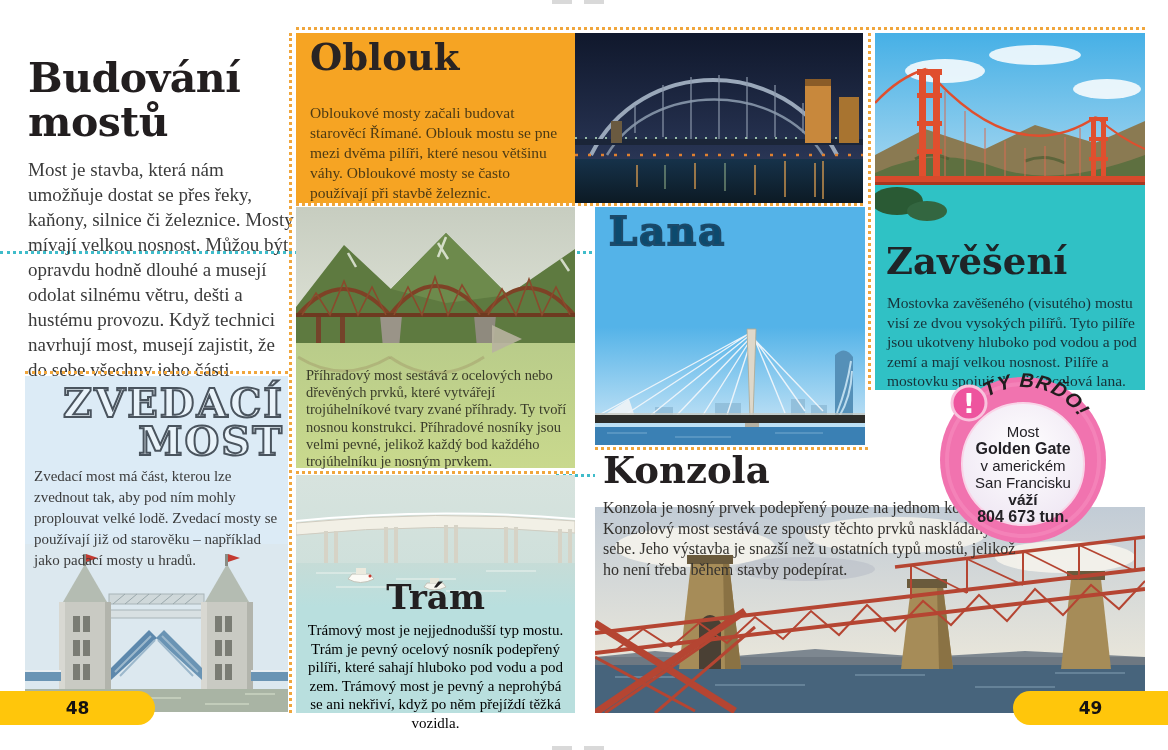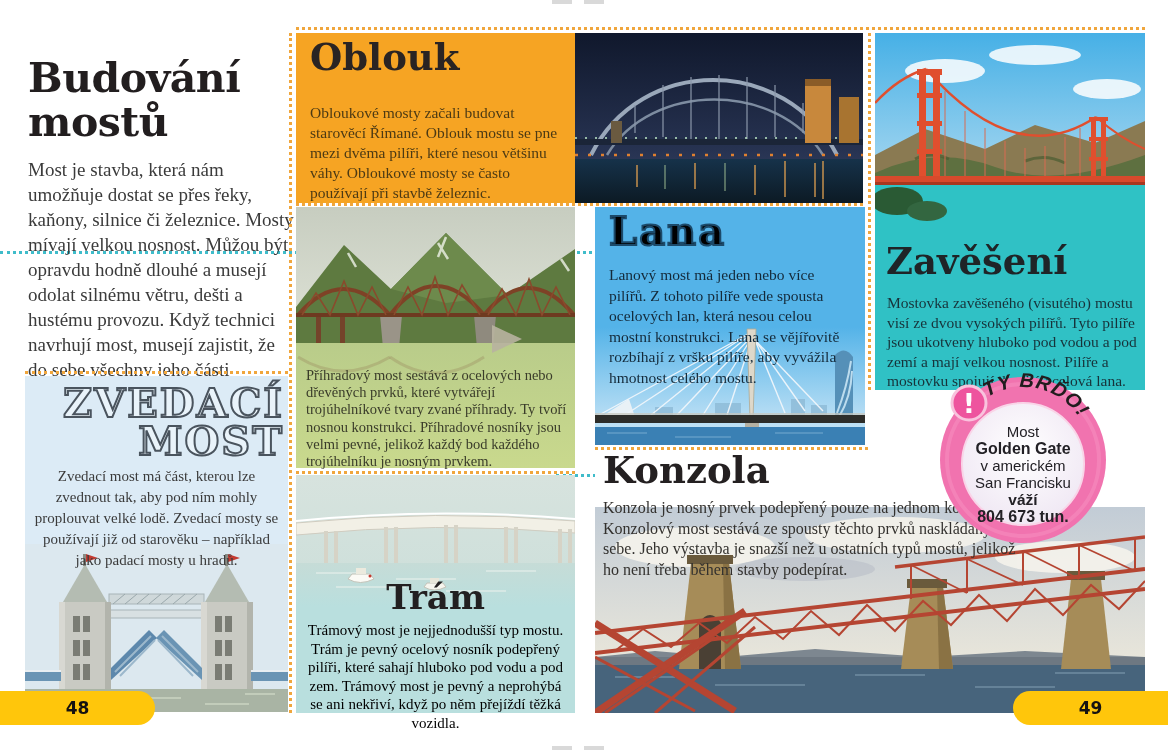--- a/index.html
+++ b/index.html
@@ -14,21 +14,21 @@
   .page-title{position:absolute;left:28px;top:30px;width:265px;z-index:1;
     font-family:"DejaVu Serif",serif;font-weight:bold;font-size:41px;line-height:1.06;
     color:#221e1f;letter-spacing:-0.5px;}
   .intro-text{position:absolute;left:28px;top:138px;width:268px;z-index:1;
     font-size:19px;line-height:25px;color:#3b3b3b;}
   .zvedaci-box{position:absolute;left:25px;top:376px;width:263px;height:336px;
     background:#dcebf6;z-index:1;}
   .outline-head{font-family:"DejaVu Serif",serif;font-weight:bold;text-align:right;}
   .zvedaci-head{margin:8px 4px 0;font-size:40px;line-height:0.95;letter-spacing:2px;
     color:#e9f3fa;-webkit-text-stroke:2px #4a545e;}
-  .zvedaci-text{position:relative;z-index:2;margin:6px 9px 0;text-align:center;
+  .zvedaci-text{position:relative;z-index:2;margin:6px 9px 0;text-align:left;
     font-size:15px;line-height:21px;color:#3b3b3b;}
   .zvedaci-photo{position:absolute;left:0;bottom:0;width:263px;height:168px;}
   .pill{position:absolute;top:691px;width:155px;height:34px;background:#ffc60b;
     display:flex;align-items:center;justify-content:center;z-index:5;
     font-family:"DejaVu Sans",sans-serif;font-weight:bold;font-size:17px;color:#151211;}
   .pill-left{left:0;border-radius:0 17px 17px 0;}
   .pill-right{left:1013px;border-radius:17px 0 0 17px;}
   
   .oblouk-box{position:absolute;left:296px;top:33px;width:279px;height:170px;
     background:#f6a423;z-index:1;}
@@ -49,21 +49,21 @@
     background:#b9dfde;z-index:1;}
   .tram-photo{position:absolute;left:0;top:0;width:279px;height:132px;}
   .tram-head{position:absolute;left:0;top:102px;width:279px;text-align:center;z-index:2;
     font-family:"DejaVu Serif",serif;font-weight:bold;font-size:34px;color:#232021;}
   .tram-text{position:absolute;left:9px;top:146px;width:261px;text-align:center;z-index:2;
     font-size:15px;line-height:18.6px;color:#000000;}
   
   .lana-box{position:absolute;left:595px;top:207px;width:270px;height:238px;
     background:#54b3e8;z-index:1;}
   .lana-head{position:absolute;left:14px;top:0px;z-index:2;text-align:left;
-    font-size:40px;letter-spacing:2px;color:#000000;-webkit-text-stroke:2px #1c4a6a;}
+    font-size:40px;letter-spacing:2px;color:#0c4a6e;-webkit-text-stroke:2px #1c4a6a;}
   .lana-text{position:absolute;left:14px;top:58px;width:246px;z-index:2;
     font-size:15.5px;line-height:20.5px;color:#142a3a;}
   .lana-photo{position:absolute;left:0;bottom:0;width:270px;height:118px;z-index:1;}
   .konzola-box{position:absolute;left:595px;top:450px;width:550px;height:263px;
     background:#ffffff;z-index:1;}
   .konzola-photo{position:absolute;left:0;top:57px;width:550px;height:206px;z-index:1;}
   .konzola-head{position:absolute;left:8px;top:-2px;z-index:3;
     font-family:"DejaVu Serif",serif;font-weight:bold;font-size:37px;color:#242021;}
   .konzola-text{position:absolute;left:8px;top:48px;width:424px;z-index:3;
     font-size:16px;line-height:20.5px;color:#33312e;}
@@ -289,21 +289,20 @@
       <polygon points="152,2 161,2 158,92 155,92" fill="#ded8ca" stroke="#b0a890" stroke-width="0.8"></polygon>
 
       <rect x="0" y="88" width="270" height="8" fill="#2d2d2a"></rect>
       <line x1="0" y1="87" x2="270" y2="87" stroke="#c8c8c0" stroke-width="1.4"></line>
       <rect x="150" y="96" width="14" height="14" fill="#b4b0a2"></rect>
 
       <rect x="0" y="100" width="270" height="18" fill="#3a80b4"></rect>
       <path d="M12,106 h40 M80,110 h56 M180,106 h48" stroke="#6ba4cc" stroke-width="1.6" opacity="0.8"></path>
     </svg>
     <div class="outline-head lana-head">Lana</div>
-    <div class="lana-text">Lanový most má jeden nebo více pilířů. Z tohoto pilíře vede spousta ocelových lan, která nesou celou mostní konstrukci. Lana se vějířovitě rozbíhají z vršku pilíře, aby vyvážila hmotnost celého mostu.</div>
   </div>
 
   <div class="konzola-box">
     <svg class="konzola-photo" viewBox="0 0 550 206">
       <defs>
         <linearGradient id="fsky" x1="0" y1="0" x2="0" y2="1">
           <stop offset="0" stop-color="#c2ccd6"></stop>
             <stop offset="0.7" stop-color="#e6e4da"></stop>
             <stop offset="1" stop-color="#efeade"></stop>
         </linearGradient>

